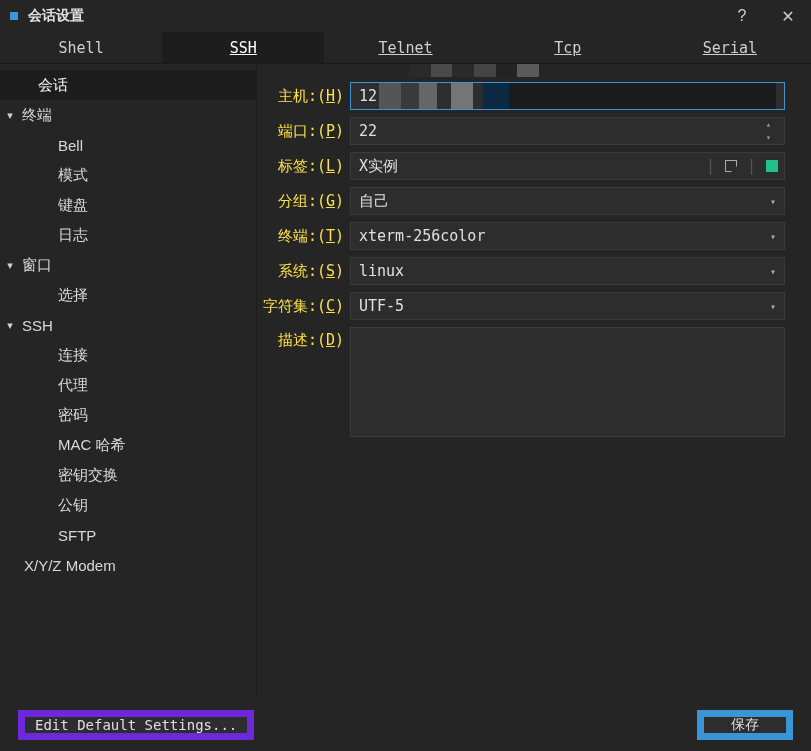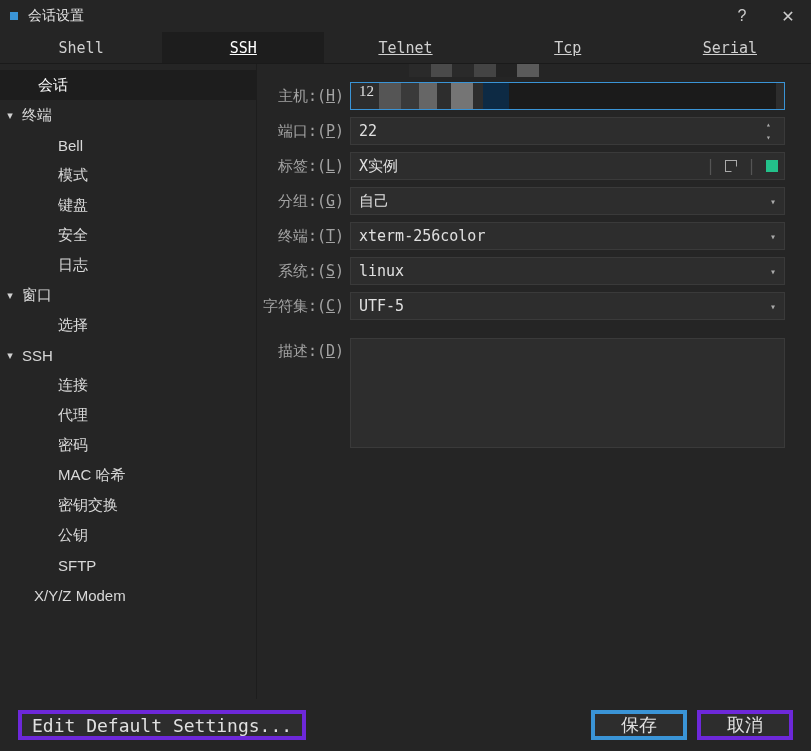--- a/index.html
+++ b/index.html
@@ -20,21 +20,21 @@
       align-items: center;
       padding: 0 10px;
       background: #252525;
       position: relative;
     }
     .titlebar .dot {
       width: 8px; height: 8px;
       background: #3a94d6;
       margin-right: 10px;
     }
-    .titlebar .title { color: #e0e0e0; font-size: 14px; }
+    .titlebar .title { color: #e0e0e0; font-size: 14px; font-weight: bold; }
     .titlebar .right {
       position: absolute;
       right: 0; top: 0;
       display: flex;
       align-items: center;
       height: 32px;
     }
     .titlebar .help {
       width: 46px; text-align: center; font-size: 16px; color: #ccc; cursor: default;
     }
@@ -109,21 +109,21 @@
       display: flex;
       align-items: center;
       min-height: 28px;
     }
     .row .label {
       width: 93px;
       text-align: right;
       padding-right: 6px;
       font-family: "Microsoft YaHei","Consolas", monospace;
       font-size: 15px;
-      color: #a3a3a3;
+      color: #fde047;
     }
     .row .label .k { text-decoration: underline; }
     .row .field {
       flex: 1;
       height: 28px;
       background: #2d2d2d;
       border: 1px solid #3a3a3a;
       color: #e0e0e0;
       display: flex;
       align-items: center;
@@ -154,49 +154,49 @@
     .row .field .extras .editicon::after {
       content: ""; position: absolute; right: -2px; bottom: -2px;
       border: 4px solid transparent; border-bottom-color: #2d2d2d; border-right-color: #2d2d2d;
     }
     .row .textarea {
       flex: 1;
       height: 110px;
       background: #2d2d2d;
       border: 1px solid #3a3a3a;
     }
-    .row.desc { align-items: flex-start; margin-top: 11px; }
+    .row.desc { align-items: flex-start; }
     .row.desc .label { padding-top: 4px; }
     .host-val {
-      display: flex; width: 100%; height: 100%;
-      overflow: hidden; position: relative; font-family: Liberation Serif, serif;
+      display: flex; align-items: center; width: 100%; height: 100%;
+      overflow: hidden; position: relative;
     }
     .host-val .txt { color: #e0e0e0; }
     .host-mask {
       position: absolute;
       left: 20px; top: -3px; right: 0; bottom: -3px;
       display: flex;
     }
     .host-mask span { height: 100%; }
     .footer {
       height: 52px;
       display: flex;
       align-items: center;
       padding: 0 18px;
       gap: 10px;
     }
     .footer .spacer { flex: 1; }
     .btn {
       height: 30px;
       padding: 0 22px;
       background: #2d2d2d;
-      border: 4px solid #6d28d9;
+      border: 7px solid #6d28d9;
       color: #e0e0e0;
       font-family: "Consolas","Microsoft YaHei", monospace;
-      font-size: 18px;
+      font-size: 14px;
       display: flex; align-items: center; justify-content: center;
       cursor: default;
     }
     .btn.small { padding: 0 10px; }
     .btn.primary { border-color: #3a94d6; }
   </style>
 </head>
 <body>
 
 <div class="titlebar">
@@ -228,23 +228,20 @@
     <div class="tree-item level2">
         <span>Bell</span>
       </div>
     <div class="tree-item level2">
         <span>模式</span>
       </div>
     <div class="tree-item level2">
         <span>键盘</span>
       </div>
     <div class="tree-item level2">
-        <span>安全</span>
-      </div>
-    <div class="tree-item level2">
         <span>日志</span>
       </div>
     <div class="tree-item">
         <span class="caret">▾</span>
         <span>窗口</span>
       </div>
     <div class="tree-item level2">
         <span>选择</span>
       </div>
     <div class="tree-item">
@@ -265,21 +262,21 @@
       </div>
     <div class="tree-item level2">
         <span>密钥交换</span>
       </div>
     <div class="tree-item level2">
         <span>公钥</span>
       </div>
     <div class="tree-item level2">
         <span>SFTP</span>
       </div>
-    <div class="tree-item" style="padding-left:34px">
+    <div class="tree-item" style="padding-left:24px">
         <span>X/Y/Z Modem</span>
       </div>
   </div>
 
   <div class="form">
     <div class="glitch">
       <span style="background:#2a2a2a"></span>
         <span style="background:#4a4a4a"></span>
         <span style="background:#2a2a2a"></span>
         <span style="background:#444"></span>
@@ -366,14 +363,13 @@
       <div class="label"><span>描述</span>:(<span class="k">D</span>)</div>
       <div class="textarea"></div>
     </div>
   </div>
 </div>
 
 <div class="footer">
   <div class="btn small">Edit Default Settings...</div>
   <div class="spacer"></div>
   <div class="btn primary" style="min-width:96px">保存</div>
-  <div class="btn" style="min-width:96px">取消</div>
 </div>
 
 </body></html>

